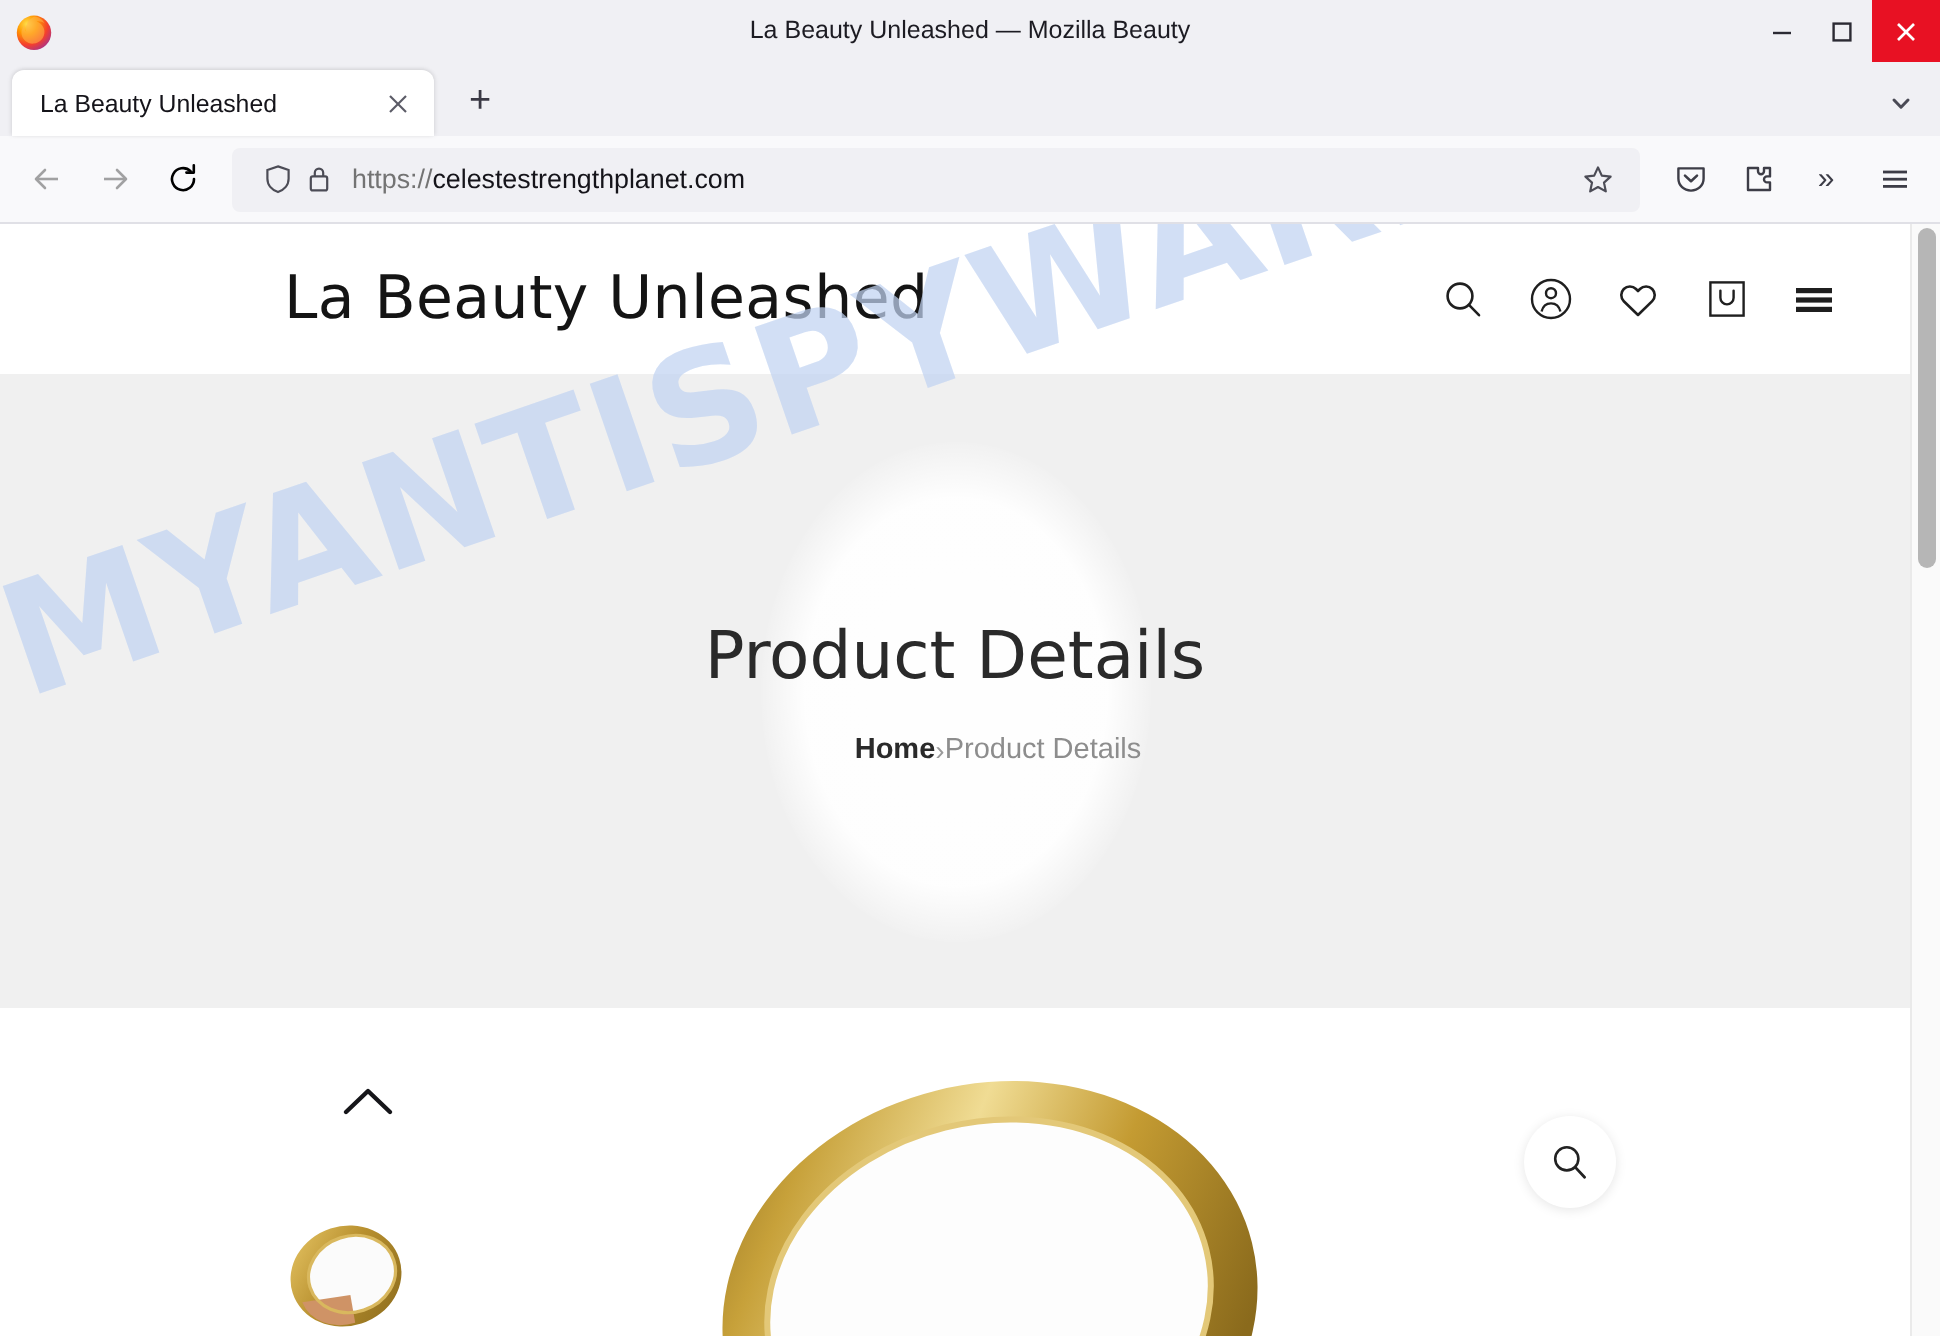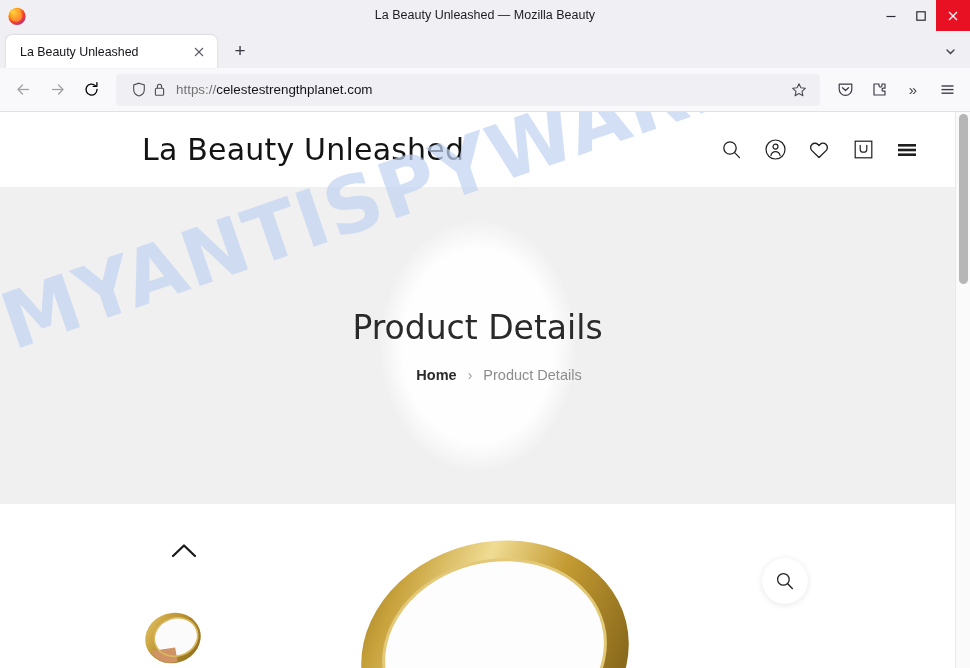--- a/index.html
+++ b/index.html
@@ -133,21 +133,21 @@
     left: 50%; top: 50%; transform: translate(-50%,-50%);
     background: radial-gradient(ellipse at center, rgba(255,255,255,.95) 0%, rgba(255,255,255,.92) 55%, rgba(255,255,255,0) 72%);
     border-radius: 50%;
   }
   .hero-title {
     position: relative; z-index: 2;
     font-size: 33px; font-weight: 400; color: #2a2a2a;
     font-family: "DejaVu Sans", sans-serif;
     margin-bottom: 20px;
   }
-  .crumbs { position: relative; z-index: 2; display: flex; align-items: flex-end; gap: 11px; font-size: 14.5px; padding-left: 43px; }
+  .crumbs { position: relative; z-index: 2; display: flex; align-items: flex-end; font-size: 14.5px; padding-left: 43px; }
   .crumb-home { color: #2a2a2a; font-weight: 700; }
   .crumb-sep { color: #9a9a9a; font-size: 14px; }
   .crumb-cur { color: #8d8d8d; }
 
   
   .product-area { position: relative; height: 190px; background: #fff; }
   .thumb-up {
     position: absolute; left: 170px; top: 38px;
     width: 28px; height: 18px; color: #16161a;
   }

